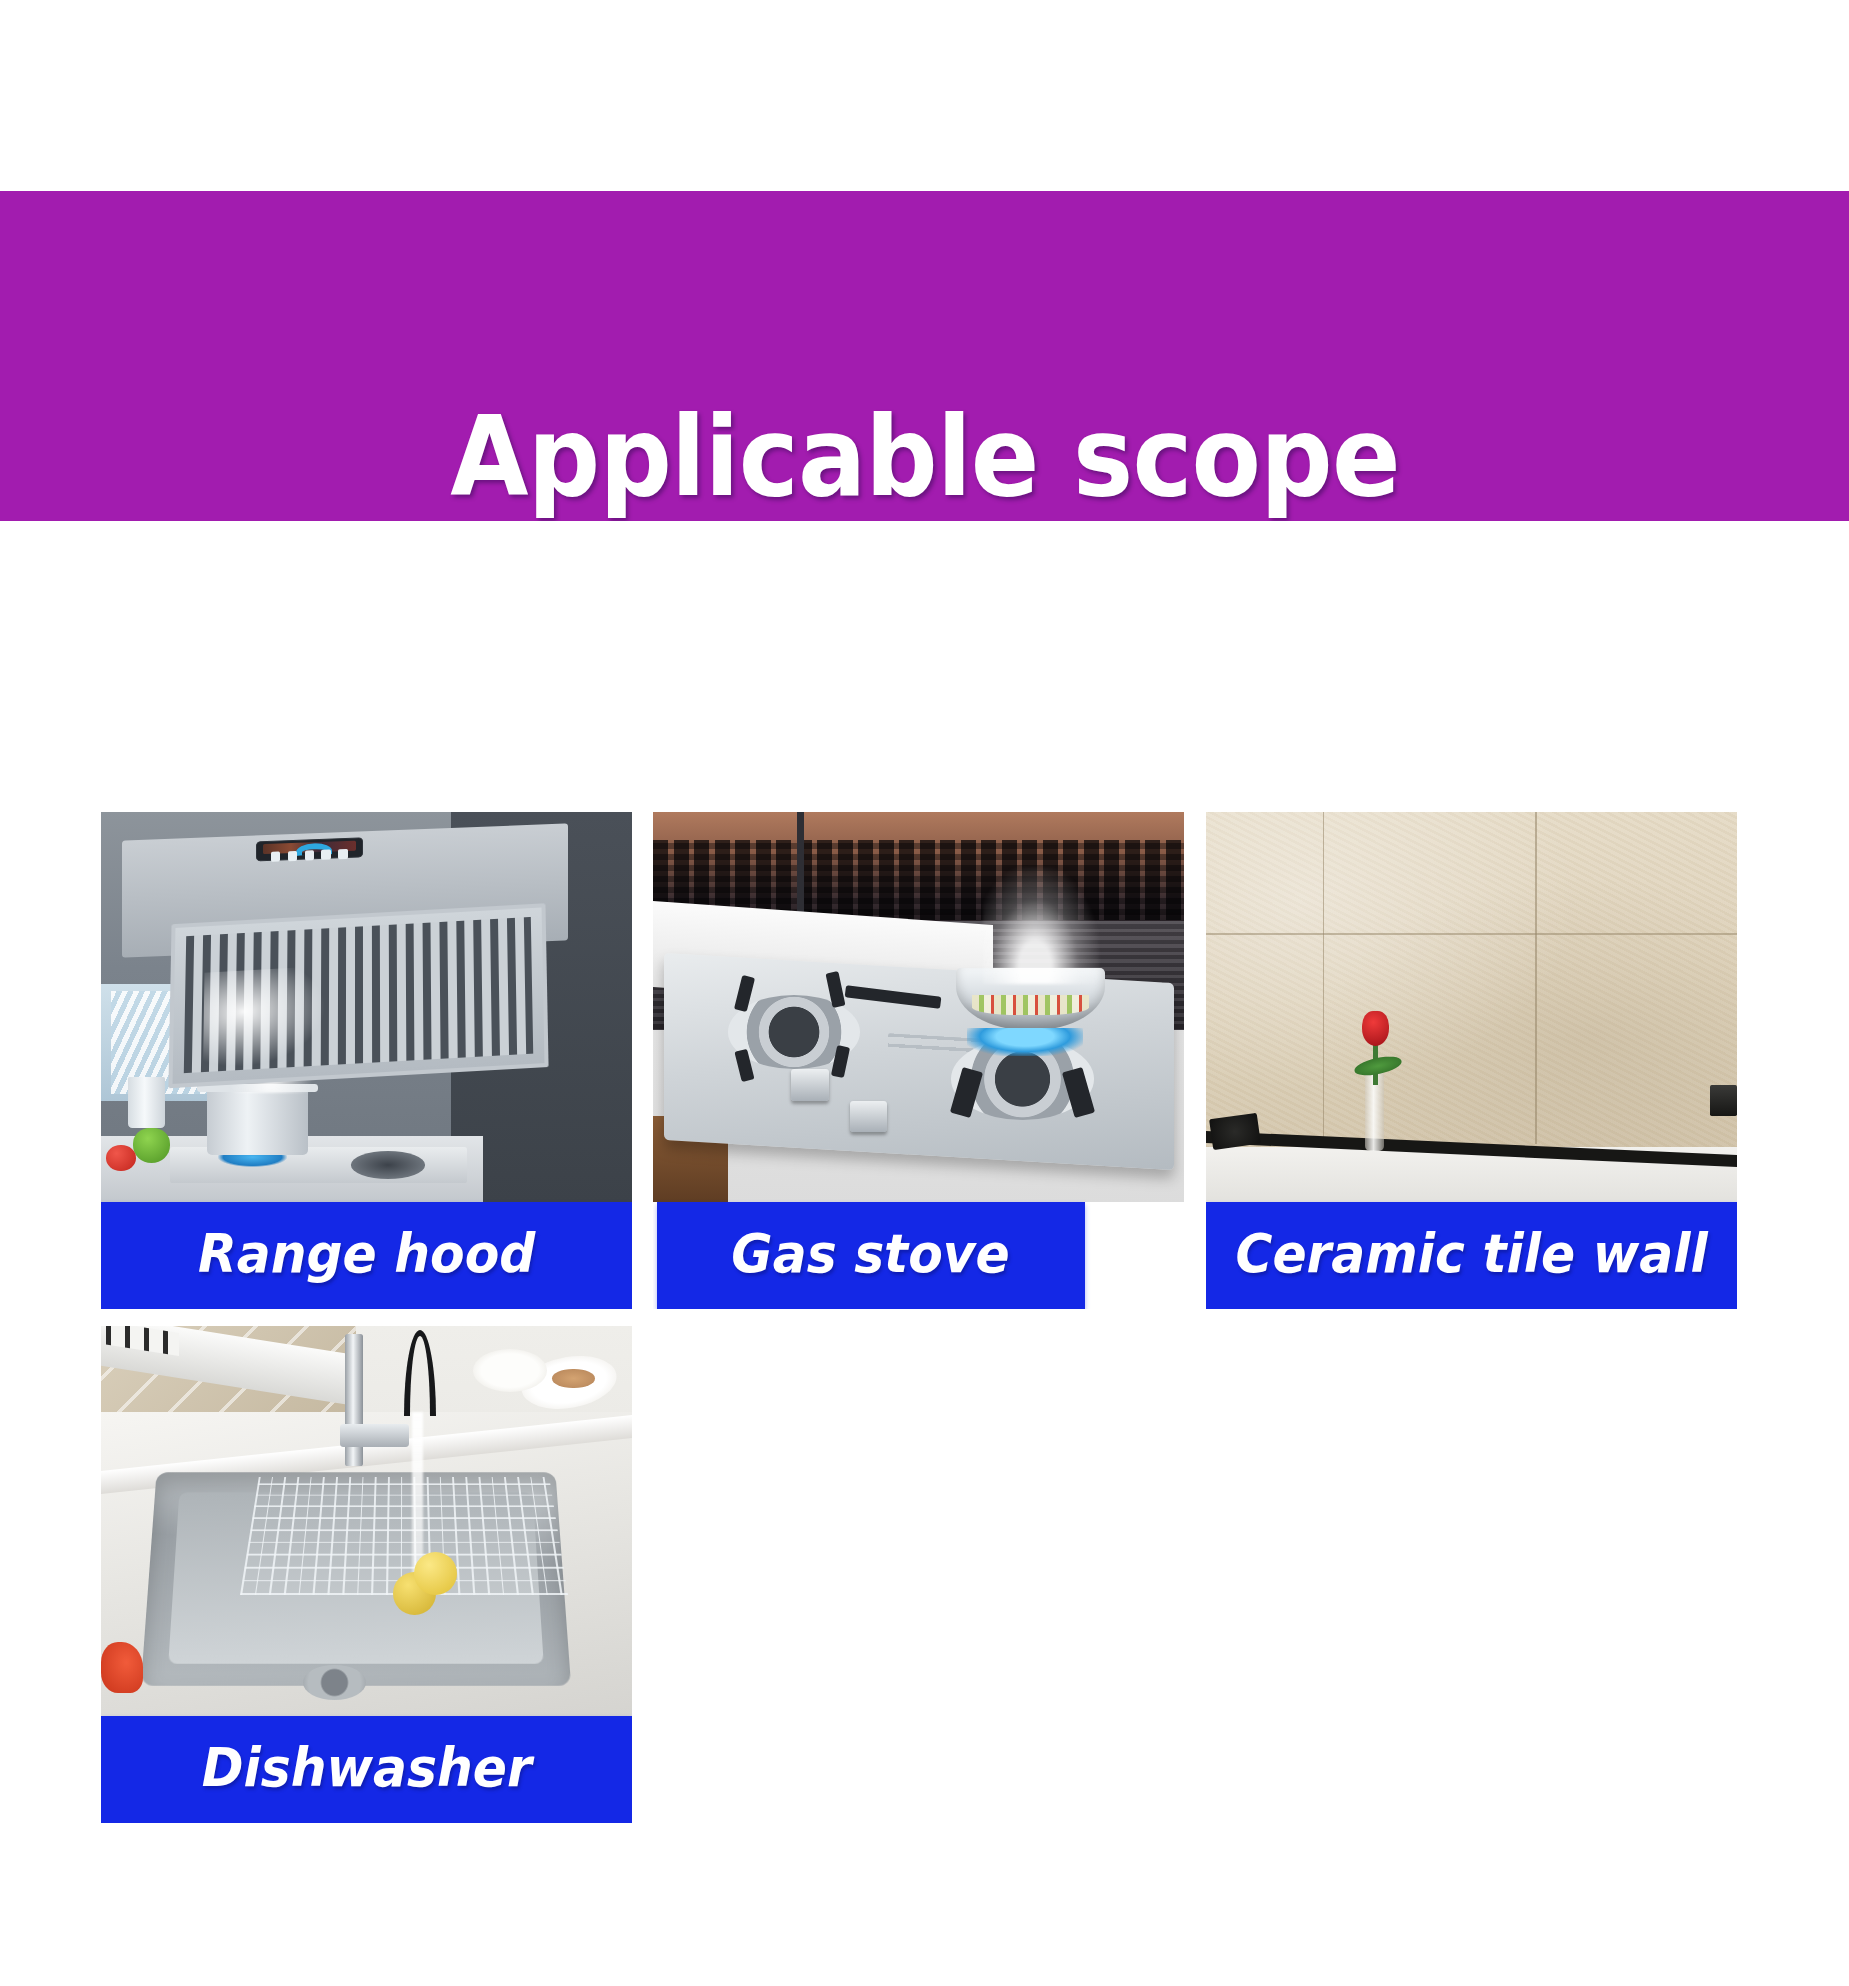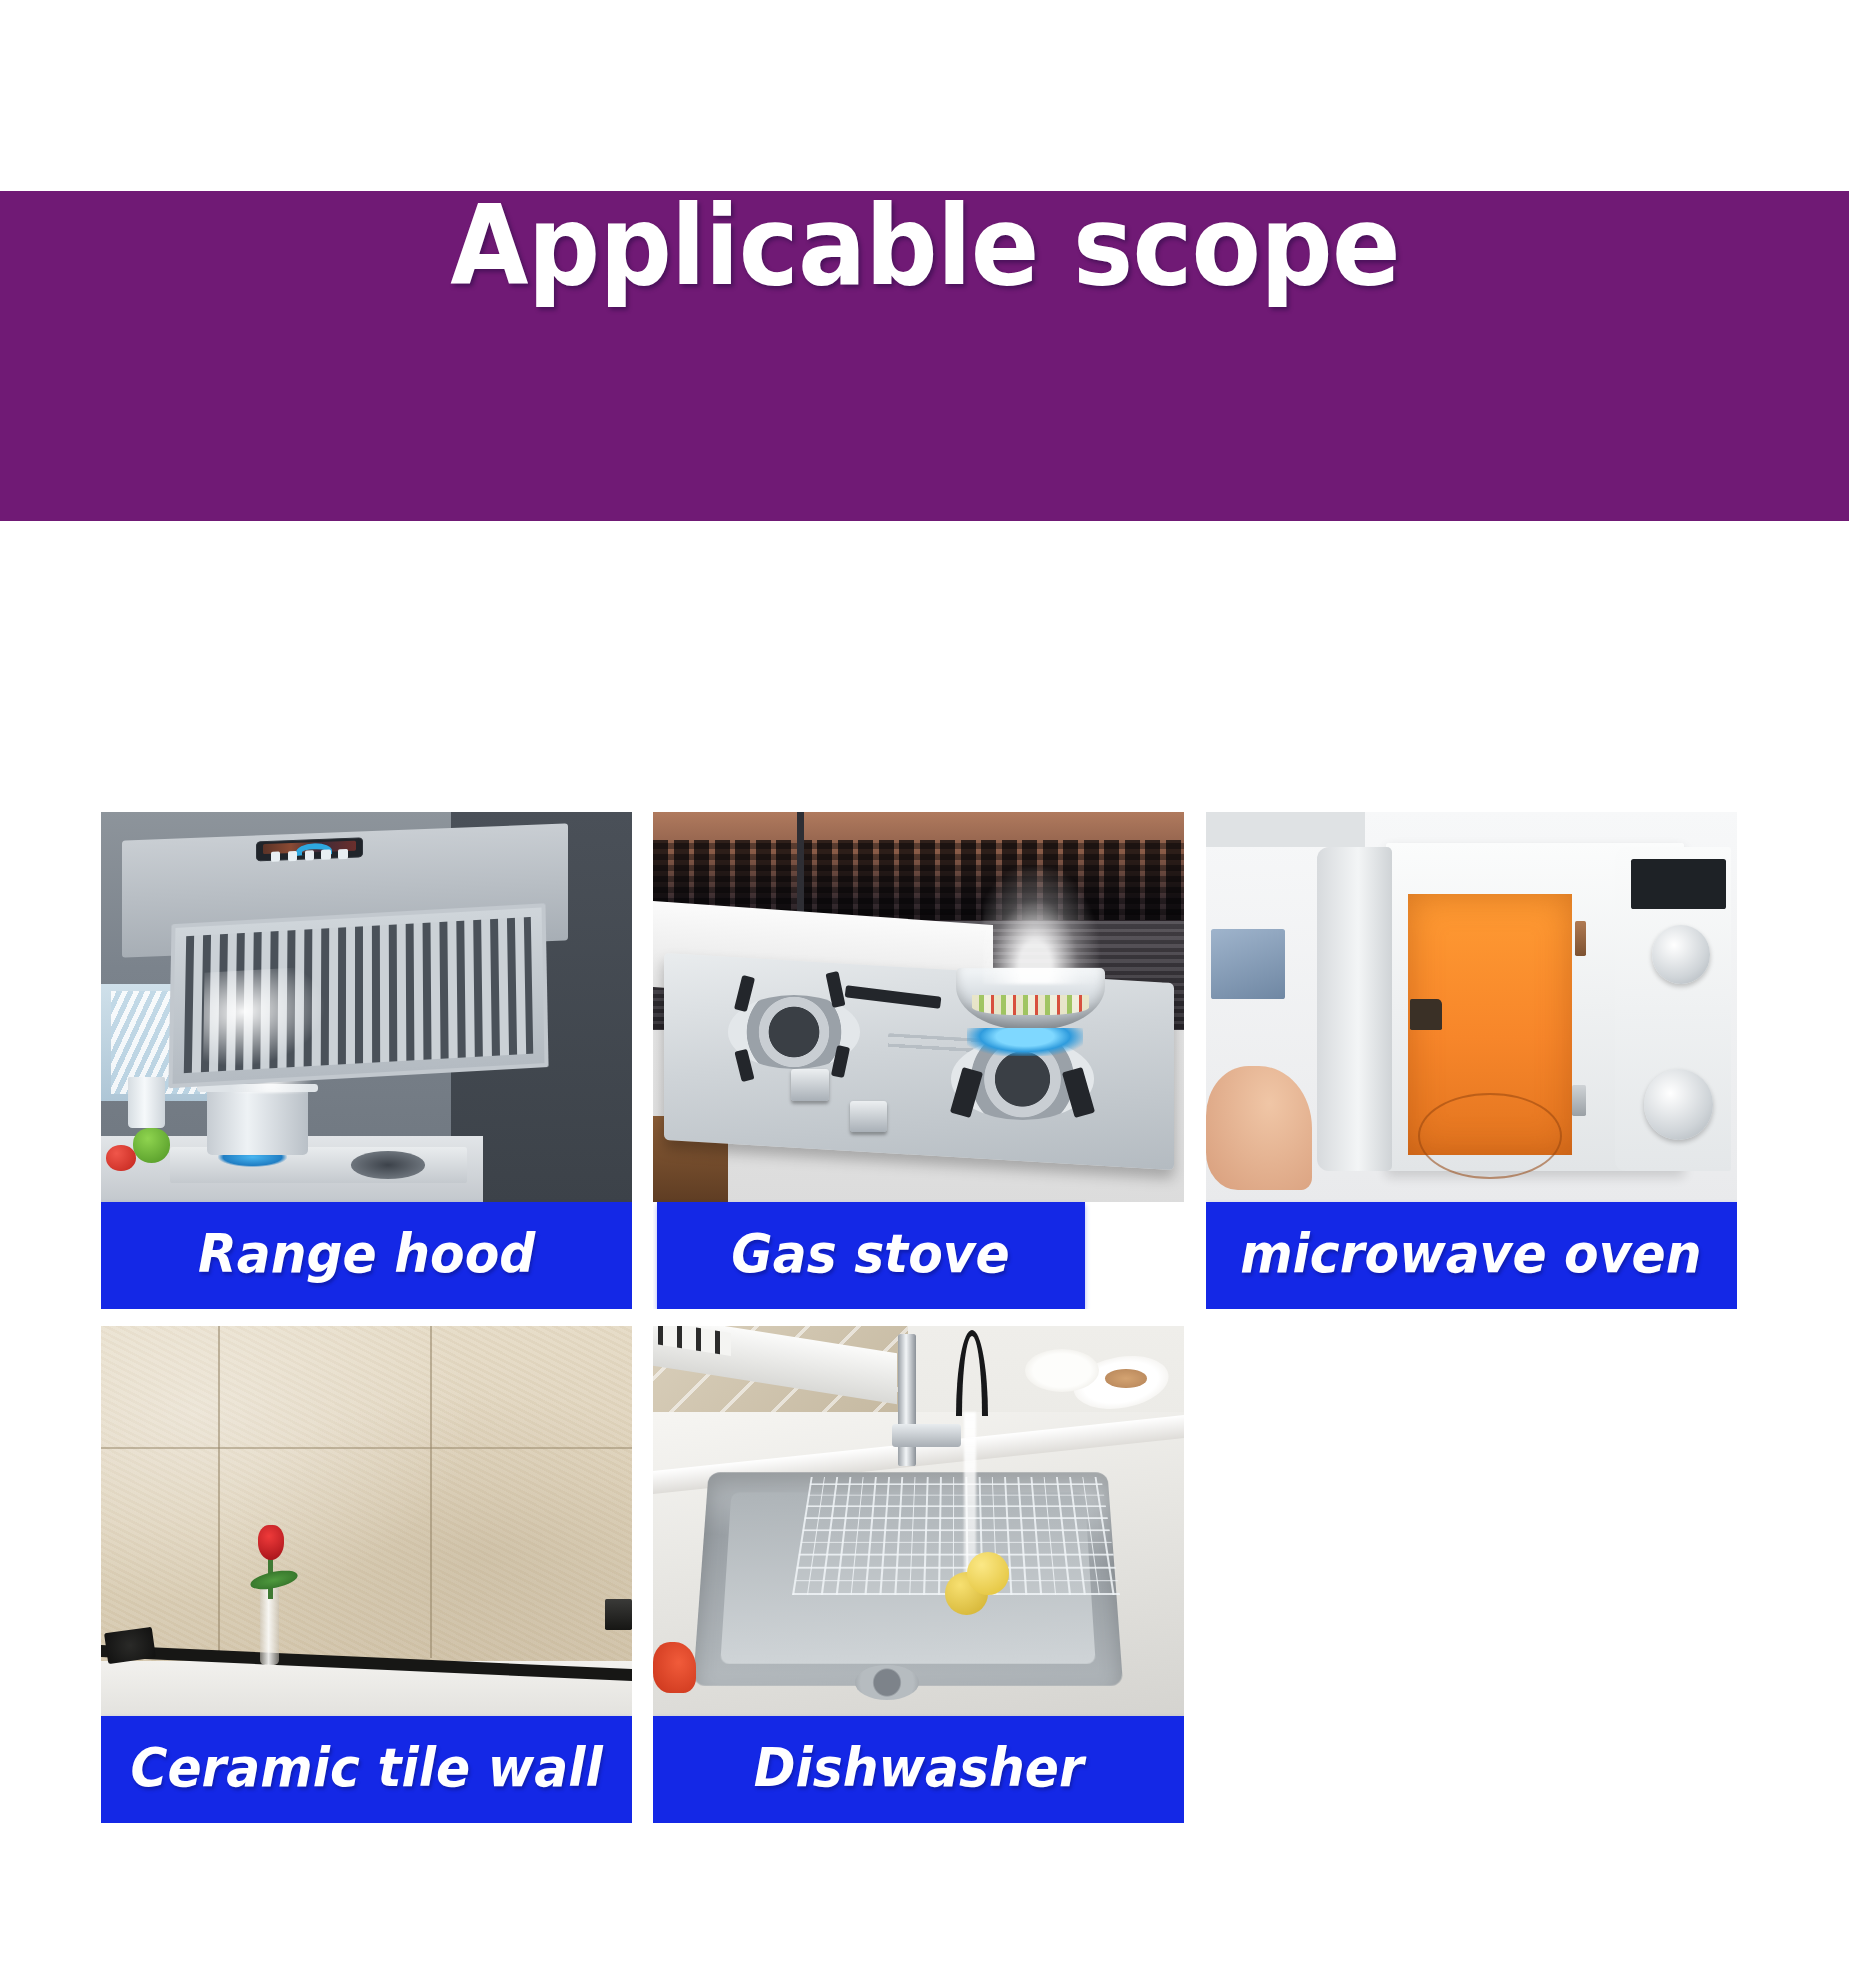--- a/index.html
+++ b/index.html
@@ -19,23 +19,23 @@
     background: #ffffff;
   }
 
   
   .header-banner {
     position: absolute;
     left: 0;
     top: 191px;
     width: 1849px;
     height: 330px;
-    background: #701a75;
+    background: #a21caf;
     display: flex;
-    align-items: flex-start;
+    align-items: flex-end;
     justify-content: center;
     overflow: hidden;
   }
 
   .header-title {
     font-family: "DejaVu Sans", sans-serif;
     font-weight: bold;
     font-size: 110px;
     letter-spacing: -0.9px;
     color: #ffffff;
@@ -432,44 +432,20 @@
           <div class="stove-veg"></div>
           <div class="stove-flame-blue"></div>
           <div class="stove-steam"></div>
         </div>
       </div>
       <div class="card-label">
         <span class="card-label-text">Gas stove</span>
       </div>
     </div>
 
-    <div class="card">
-      <div class="card-photo">
-        <div class="ph-micro">
-          <div class="mw-bgwall"></div>
-          <div class="mw-topshelf"></div>
-          <div class="mw-blue"></div>
-          <div class="mw-body"></div>
-          <div class="mw-cavity"></div>
-          <div class="mw-plate"></div>
-          <div class="mw-bracket"></div>
-          <div class="mw-latch1"></div>
-          <div class="mw-latch2"></div>
-          <div class="mw-panel"></div>
-          <div class="mw-display"></div>
-          <div class="mw-dial mw-d1"></div>
-          <div class="mw-dial mw-d2"></div>
-          <div class="mw-door"></div>
-          <div class="mw-hand"></div>
-        </div>
-      </div>
-      <div class="card-label">
-        <span class="card-label-text">microwave oven</span>
-      </div>
-    </div>
 
 
     <div class="card">
       <div class="card-photo">
         <div class="ph-tile">
           <div class="tile-tex"></div>
           <div class="tile-seam-v" style="left:22%;"></div>
           <div class="tile-seam-v" style="left:62%;"></div>
           <div class="tile-seam-h" style="top:31%;"></div>
           <div class="tile-floor"></div>

